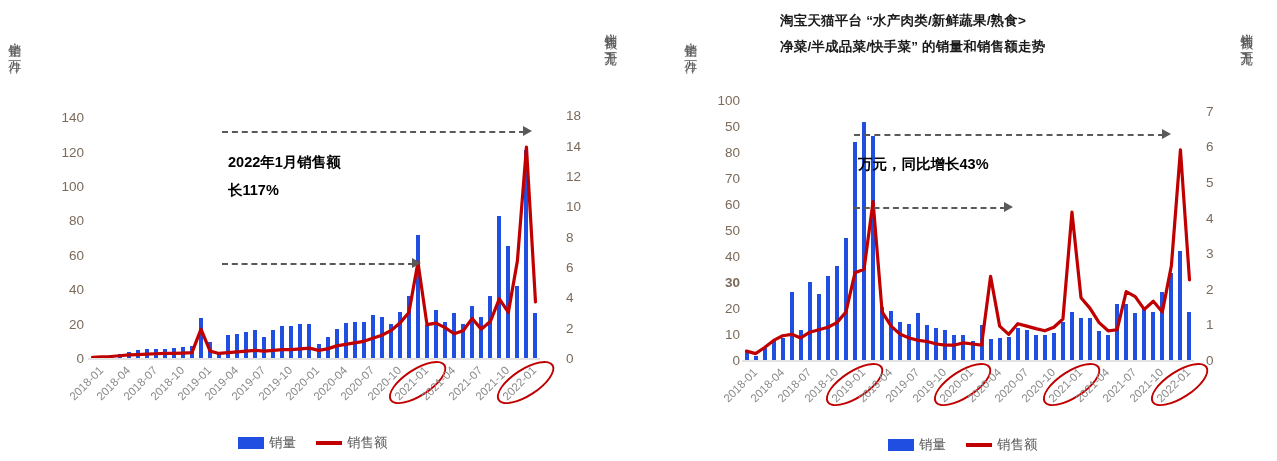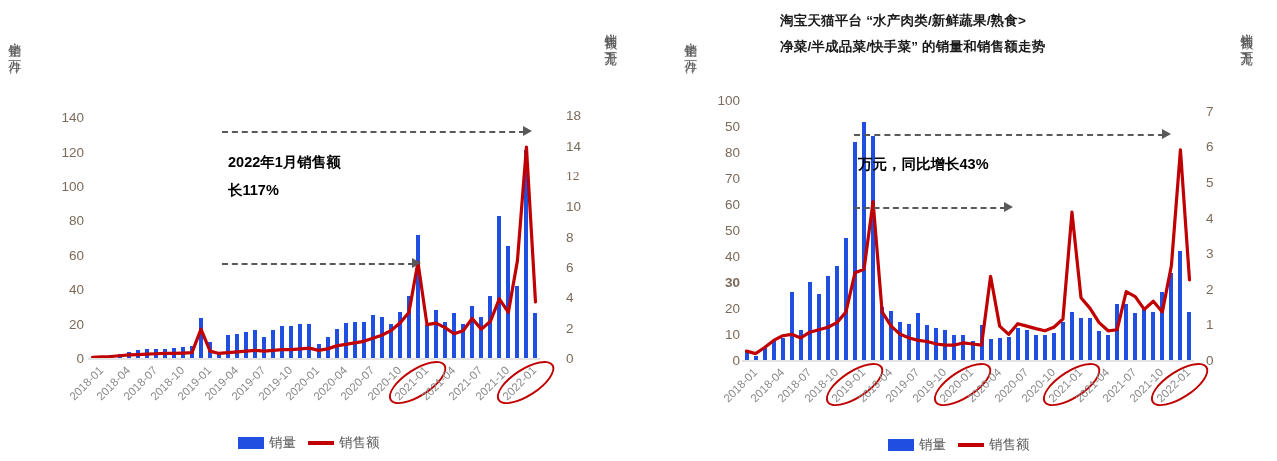--- a/index.html
+++ b/index.html
@@ -97,21 +97,21 @@
     border-top:2px dashed #595959;
   }
   .arrow-head{
     position:absolute;width:0;height:0;
     border-top:5px solid transparent;
     border-bottom:5px solid transparent;
     border-left:9px solid #595959;
   }
 
   
-  .legend{position:absolute;display:flex;align-items:center;
+  .legend{position:absolute;display:flex;align-items:center;gap:8px;
           font-size:13.5px;color:#595959;}
   .panel-left  .legend{left:238px;top:434px;}
   .panel-right .legend{left:888px - 640px;top:436px;}
   .panel-right .legend{left:248px;top:436px;}
   .legend-item{display:flex;align-items:center;gap:5px;margin-right:12px;}
   .swatch-bar{width:26px;height:12px;background:#1f4ee0;display:inline-block;}
   .swatch-line{width:26px;height:4px;background:#c00000;display:inline-block;}
 </style>
 </head>
 <body>
@@ -134,21 +134,21 @@
         <div class="ytick" style="top: 51.6px;">120</div>
         <div class="ytick" style="top: 17.2px;">140</div>
       </div>
     <div class="yticks yticks-right" id="L-yr">
         <div class="ytick" style="top: 258px;">0</div>
         <div class="ytick" style="top: 227.647px;">2</div>
         <div class="ytick" style="top: 197.294px;">4</div>
         <div class="ytick" style="top: 166.941px;">6</div>
         <div class="ytick" style="top: 136.588px;">8</div>
         <div class="ytick" style="top: 106.235px;">10</div>
-        <div class="ytick" style="top: 75.8824px; font-family: Liberation Serif, serif;">12</div>
+        <div class="ytick" style="top: 75.8824px;">12</div>
         <div class="ytick" style="top: 45.5294px;">14</div>
         <div class="ytick" style="top: 15.1765px;">18</div>
       </div>
 
     <div class="plot" id="L-plot">
       <div class="bars" id="L-bars">
           <div class="bar" style="left: 2.52px; height: 1.032px; background: rgb(31, 78, 224);"></div>
           <div class="bar" style="left: 11.56px; height: 1.72px; background: rgb(31, 78, 224);"></div>
           <div class="bar" style="left: 20.6px; height: 2.58px; background: rgb(31, 78, 224);"></div>
           <div class="bar" style="left: 29.64px; height: 4.3px; background: rgb(31, 78, 224);"></div>

